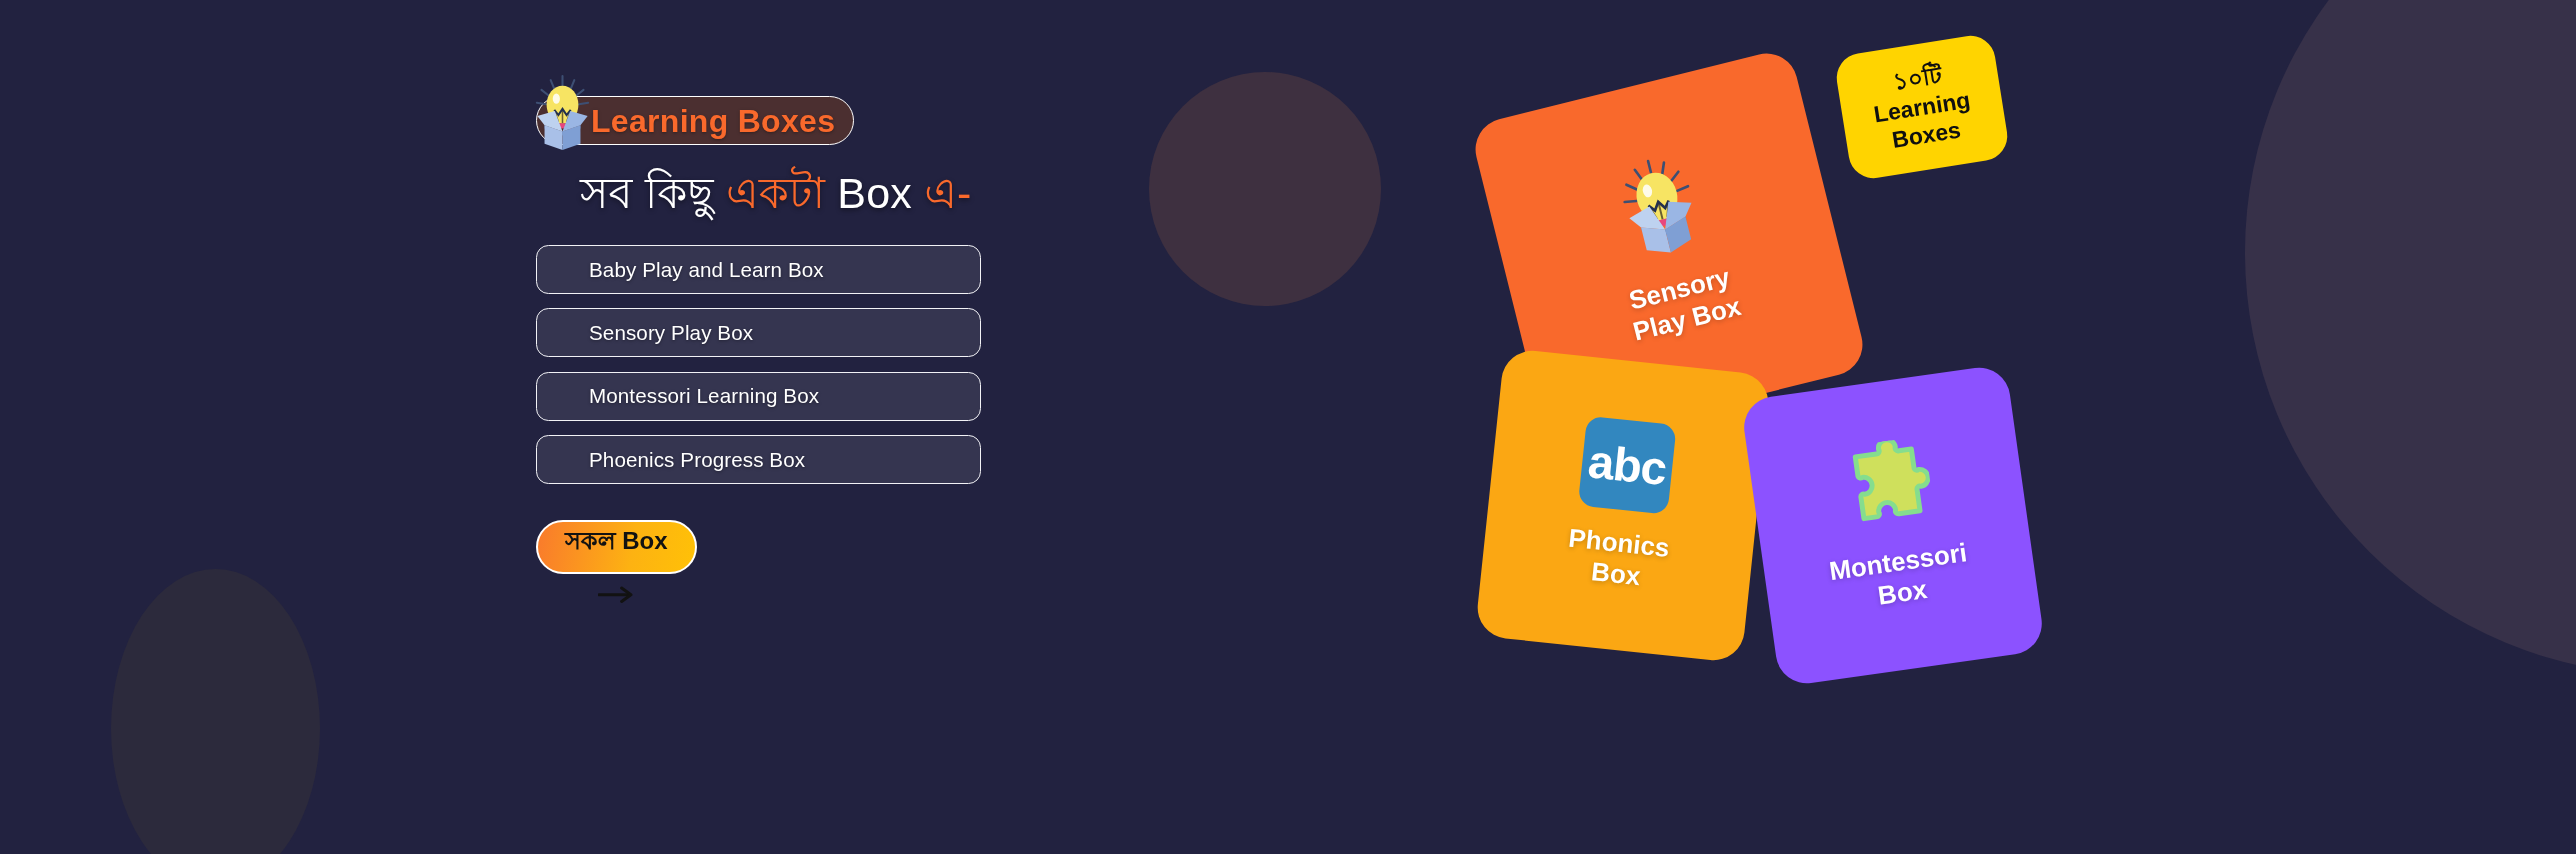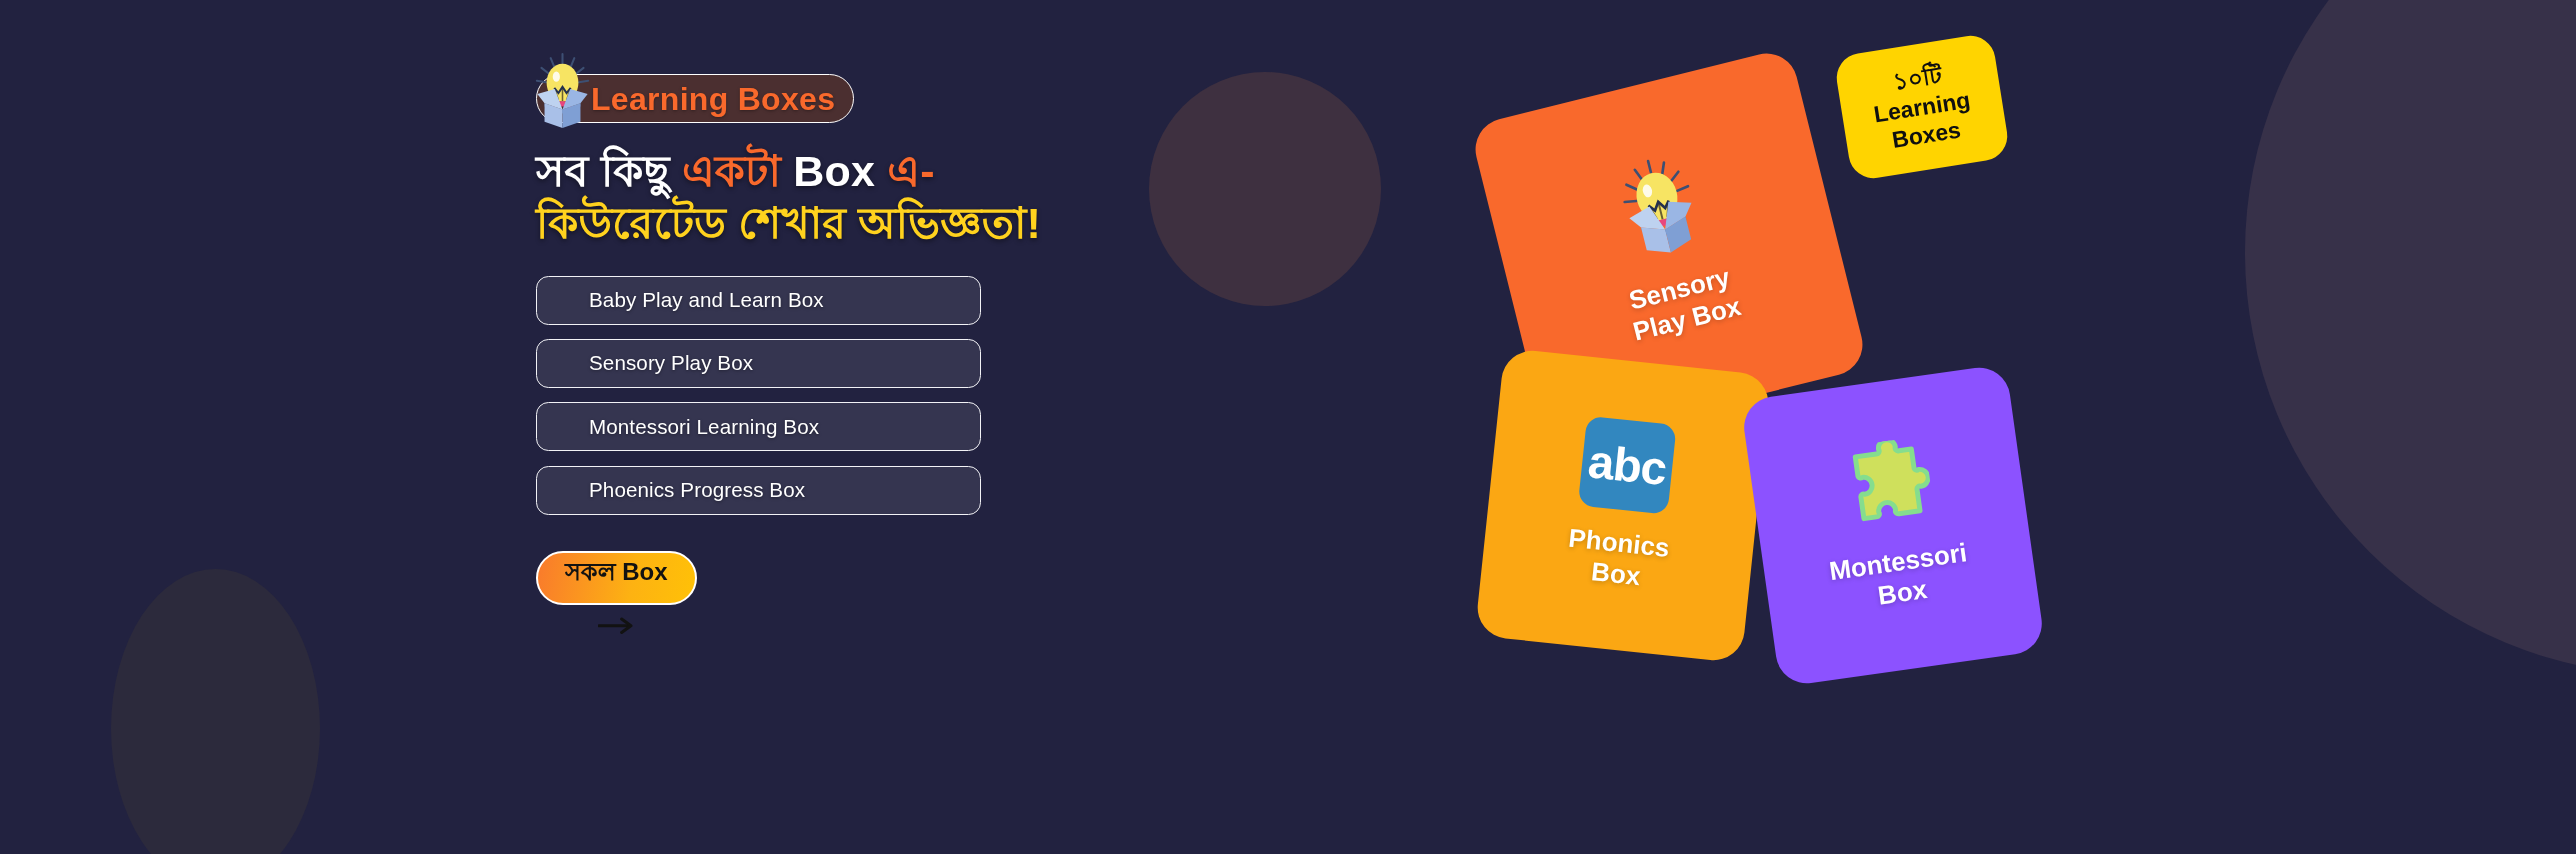--- a/index.html
+++ b/index.html
@@ -25,21 +25,21 @@
     background:#3e3040;
   }
   .blob-bottomleft{
     width:209px;height:319px;
     left:111px;top:569px;
     background:#2c2a3c;
   }
 
   
   .left{
-    position:absolute;left:536px;top:74px;width:876px;
+    position:absolute;left:536px;top:96px;width:876px;
   }
 
   
   .pill{
     display:inline-flex;align-items:center;
     height:49px;
     padding:0 17.5px 0 54px;
     border:1.5px solid #ffffff;
     border-radius:27px;
     background:#4b2f30;
@@ -58,24 +58,25 @@
   .pill-icon{
     position:absolute;
     left:-8.2px;top:-23px;
     width:67px;height:77px;
   }
 
   
   .headline{
     margin-top:21.6px;
     font-size:43px;
-    font-weight:700;
+    font-weight:400;
     line-height:1.22;
     letter-spacing:0.2px;
     text-shadow:0 1.5px 5.2px rgba(0,0,0,.45);
+    margin-left:44px;
   }
   .hl-w{color:#ffffff;}
   .hl-o{color:#f9692c;}
   .hl-y{color:#ffd21e;}
 
   
   .subtitle{
     margin-top:23px;
     color:#eceaf4;
     font-size:18px;
@@ -225,21 +226,20 @@
           <path d="M100 100 L114 82 L80 72 L65 112 Z" fill="#9ab6e4"></path>
         </svg>
       </span>
       <span class="pill-text">Learning Boxes</span>
     </div>
 
     <div class="headline">
       <div>
         <span class="hl-w">সব কিছু </span><span class="hl-o">একটা</span><span class="hl-w"> Box </span><span class="hl-o">এ-</span>
       </div>
-      <div class="hl-y">কিউরেটেড শেখার অভিজ্ঞতা!</div>
     </div>
 
 
     <div class="boxlist">
       <div class="boxitem">Baby Play and Learn Box</div>
       <div class="boxitem">Sensory Play Box</div>
       <div class="boxitem">Montessori Learning Box</div>
       <div class="boxitem">Phoenics Progress Box</div>
     </div>
 

